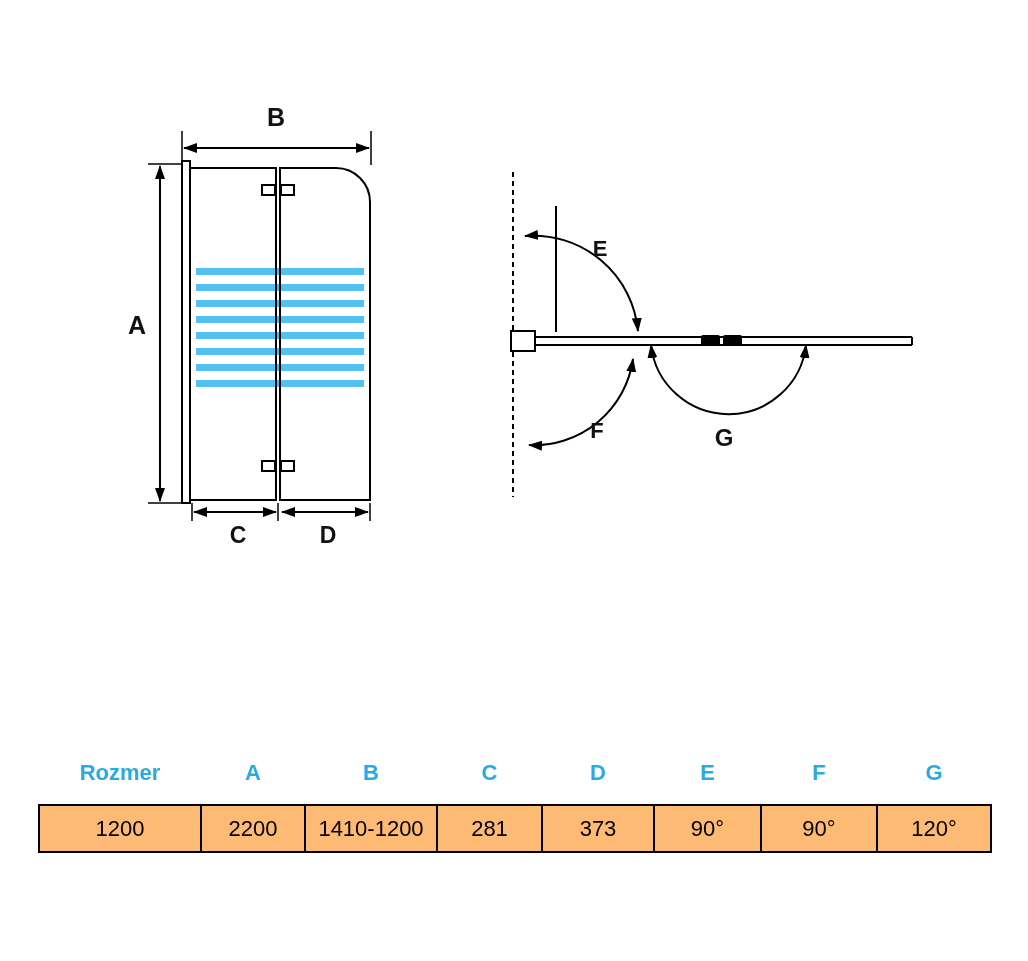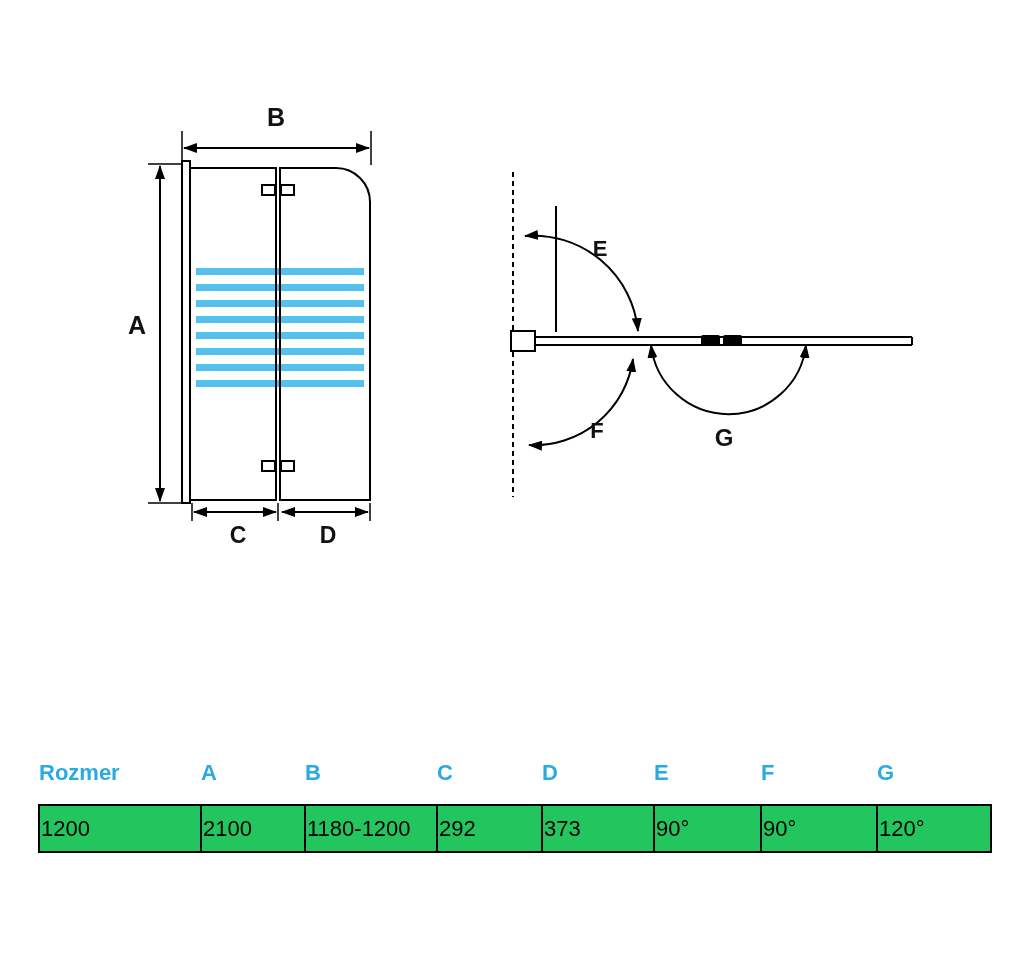--- a/index.html
+++ b/index.html
@@ -9,28 +9,28 @@
   }
   html,body{margin:0;padding:0;background:#ffffff;}
   body{font-family:"Liberation Sans", sans-serif;}
   .page{position:relative;width:1028px;height:961px;background:#ffffff;overflow:hidden;}
   .diagram{position:absolute;left:0;top:0;}
   .diagram text{font-family:"Liberation Sans", sans-serif;font-weight:bold;fill:#111111;}
   .dim-table{
     position:absolute;left:38px;top:760px;width:952px;
     border-collapse:collapse;table-layout:fixed;
   }
-  .dim-table td{vertical-align:middle;}
+  .dim-table td{text-align:center;vertical-align:middle;}
   .hdr-row td{
     border:none;color:var(--header-color);font-weight:bold;
     font-size:22px;padding:0 0 18px 0;
   }
   .val-row td{
     border:2px solid #000000;font-size:22px;color:#000000;height:43px;
-    font-weight:normal;background:#22c55e;
+    font-weight:normal;background:#fdba74;
   }
 </style>
 </head>
 <body>
 
 <div class="page">
 
   <svg class="diagram" width="1028" height="745" viewBox="0 0 1028 745">
     <defs>
       <marker id="ah" viewBox="0 0 14 10" markerWidth="14" markerHeight="10" refX="13" refY="5" orient="auto" markerUnits="userSpaceOnUse">
@@ -146,23 +146,23 @@
         <td>A</td>
         <td>B</td>
         <td>C</td>
         <td>D</td>
         <td>E</td>
         <td>F</td>
         <td>G</td>
       </tr>
       <tr class="val-row">
         <td>1200</td>
-        <td>2100</td>
-        <td>1180-1200</td>
-        <td>292</td>
+        <td>2200</td>
+        <td>1410-1200</td>
+        <td>281</td>
         <td>373</td>
         <td>90°</td>
         <td>90°</td>
         <td>120°</td>
       </tr>
     </tbody>
   </table>
 
 </div>
 

